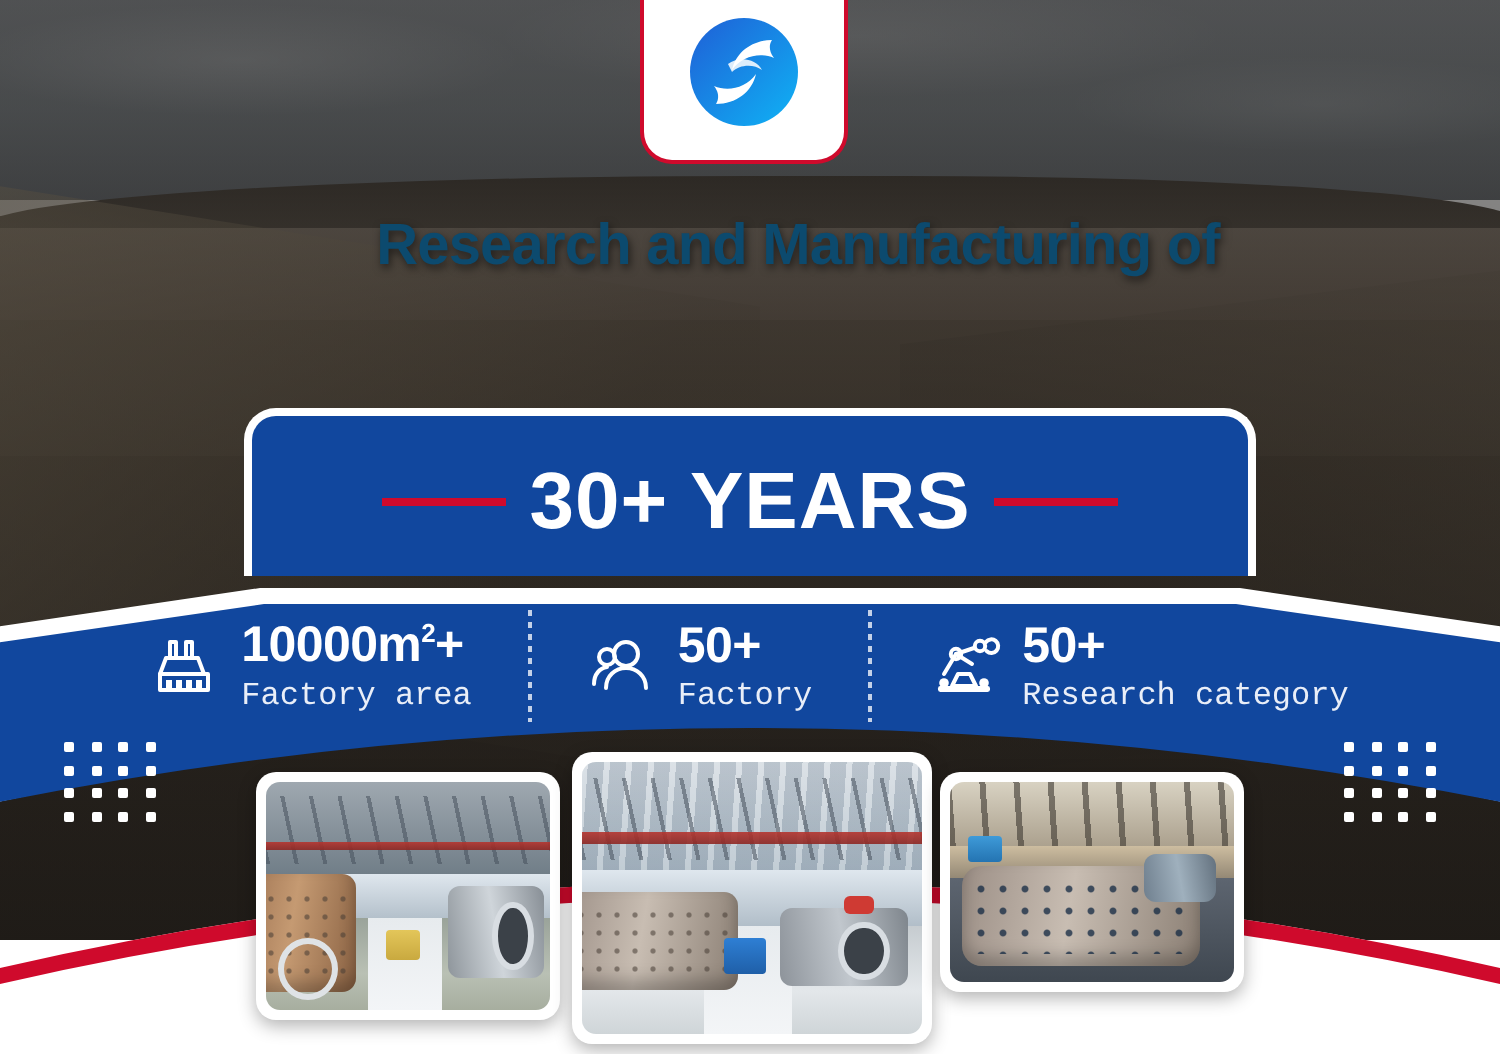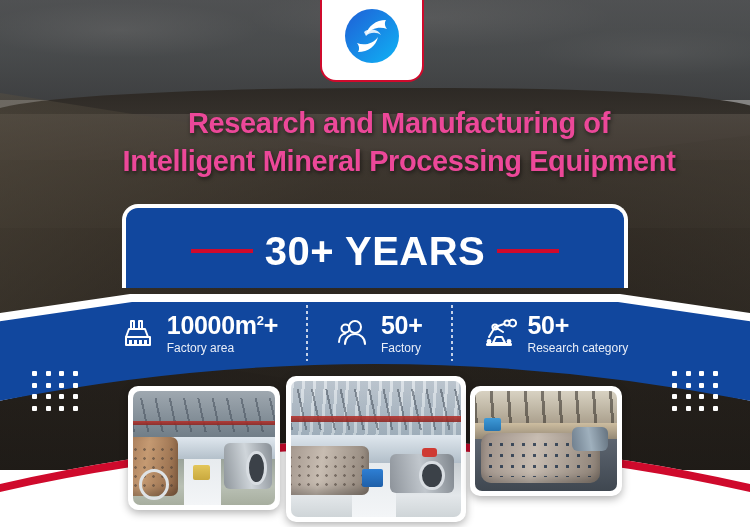--- a/index.html
+++ b/index.html
@@ -101,21 +101,21 @@
   
   .headline {
     position: absolute;
     left: 0;
     top: 104px;
     width: 750px;
     text-align: center;
     z-index: 10;
   }
   .headline-line {
-    color: #ec4899;
+    color: #0c4a6e;
     font-size: 29px;
     font-weight: bold;
     line-height: 1.32;
     letter-spacing: -0.4px;
     text-shadow: 1px 2px 4px rgba(0,0,0,0.55);
     padding-left: 48px;
   }
 
   
   .wing-band {
@@ -187,23 +187,24 @@
   .stat-value {
     color: #ffffff;
     font-size: 25px;
     font-weight: bold;
     letter-spacing: -0.3px;
     white-space: nowrap;
   }
   .stat-value sup { font-size: 13px; vertical-align: super; }
   .stat-label {
     color: #e9eef8;
-    font-size: 12px;
+    font-size: 16px;
     margin-top: 4px;
     white-space: nowrap;
+    font-family: Liberation Mono, monospace;
   }
   .stat-divider {
     width: 2px;
     height: 56px;
     margin: 0 22px;
     background-image: linear-gradient(#ffffff 50%, rgba(255,255,255,0) 0%);
     background-size: 2px 6px;
     background-repeat: repeat-y;
     opacity: 0.75;
   }
@@ -408,21 +409,20 @@
       <circle cx="32" cy="32" r="27" fill="url(#lg1)"></circle>
       <path d="M32 5 a27 27 0 0 1 0 54 a19 19 0 0 0 0-54 Z" fill="url(#lg2)"></path>
       <path d="M46 16 C36 16 28 22 26 31 C31 24 40 22 47 25 C43 20 46 16 46 16 Z" fill="#ffffff"></path>
       <path d="M18 48 C28 48 36 42 38 33 C33 40 24 42 17 39 C21 44 18 48 18 48 Z" fill="#ffffff"></path>
       <path d="M24 28 C29 24 38 25 41 31 C37 28 30 28 26 32 Z" fill="#ffffff" opacity="0.85"></path>
     </svg>
   </div>
 
   <div class="headline">
     <div class="headline-line">Research and Manufacturing of</div>
-    <div class="headline-line">Intelligent Mineral Processing Equipment</div>
   </div>
 
   <div class="stats-row">
 
     <div class="stat">
       <svg class="stat-icon" width="36" height="36" viewBox="0 0 36 36">
         <g fill="none" stroke="#ffffff" stroke-width="2" stroke-linejoin="round">
           <path d="M9 6 h3 v8 h-3 z"></path>
           <path d="M17 6 h3 v8 h-3 z"></path>
           <path d="M4 22 L7 14 h16 l3 8 z"></path>

